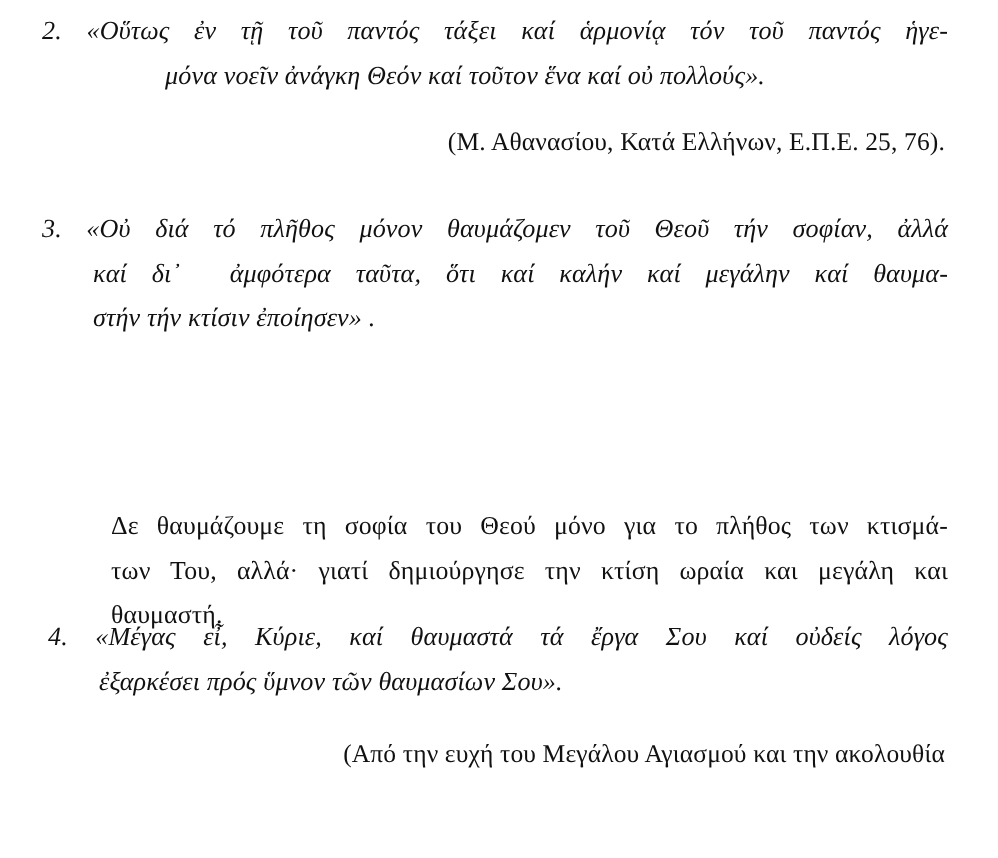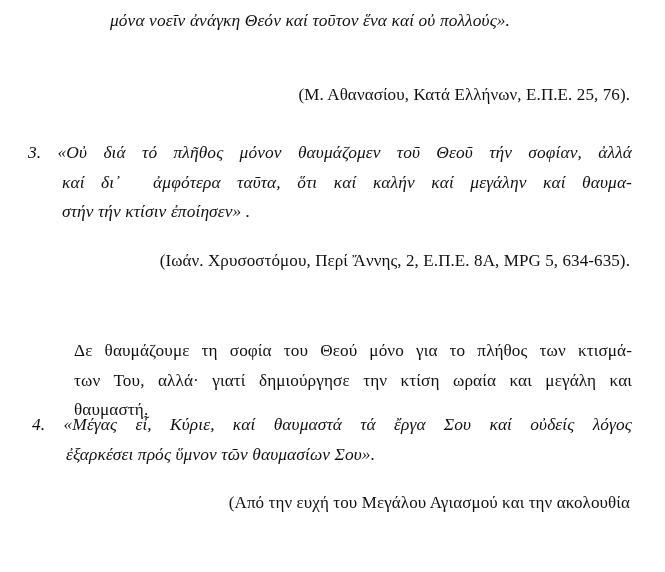--- a/index.html
+++ b/index.html
@@ -90,36 +90,34 @@
   #para-1       { left: 40px;  top: 304px; width: 592px; margin-top: 32px; }
   #quote-4      { left: 32px;  top: 410px; width: 600px; }
   #source-4     { left: 28px;  top: 488px; width: 602px; }
 </style>
 </head>
 <body>
 
 <div class="page">
 
   <div class="block quote lines justify" id="quote-2">
+    <span><span class="num">2.</span> <span>«Οὕτως ἐν τῇ τοῦ παντός τάξει καί ἁρμονίᾳ τόν τοῦ παντός ἡγε-</span></span>
     <span class="last" style="padding-left:34px;margin-left:48px;">μόνα νοεῖν ἀνάγκη Θεόν καί τοῦτον ἕνα καί οὐ πολλούς».</span>
   </div>
 
   <div class="block source lines rightal" id="source-2">
     <span>(Μ. Αθανασίου, Κατά Ελλήνων, Ε.Π.Ε. 25, 76).</span>
   </div>
 
   <div class="block quote lines justify" id="quote-3">
     <span><span class="num">3.</span> <span>«Οὐ διά τό πλῆθος μόνον θαυμάζομεν τοῦ Θεοῦ τήν σοφίαν, ἀλλά</span></span>
     <span style="padding-left:34px;">καί δι᾽  ἀμφότερα ταῦτα, ὅτι καί καλήν καί μεγάλην καί θαυμα-</span>
     <span class="last" style="padding-left:34px;">στήν τήν κτίσιν ἐποίησεν» .</span>
   </div>
 
-  <div class="block source lines rightal" id="source-3">
-    <span>(Ιωάν. Χρυσοστόμου, Περί Ἄννης, 2, Ε.Π.Ε. 8Α, MPG 5, 634-635).</span>
-  </div>
 
   <div class="block para lines justify" id="para-1">
     <span>Δε θαυμάζουμε τη σοφία του Θεού μόνο για το πλήθος των κτισμά-</span>
     <span>των Του, αλλά· γιατί δημιούργησε την κτίση ωραία και μεγάλη και</span>
     <span class="last">θαυμαστή.</span>
   </div>
 
   <div class="block quote lines justify" id="quote-4">
     <span><span class="num">4.</span> <span>«Μέγας εἶ, Κύριε, καί θαυμαστά τά ἔργα Σου καί οὐδείς λόγος</span></span>
     <span class="last" style="padding-left:34px;">ἐξαρκέσει πρός ὕμνον τῶν θαυμασίων Σου».</span>

